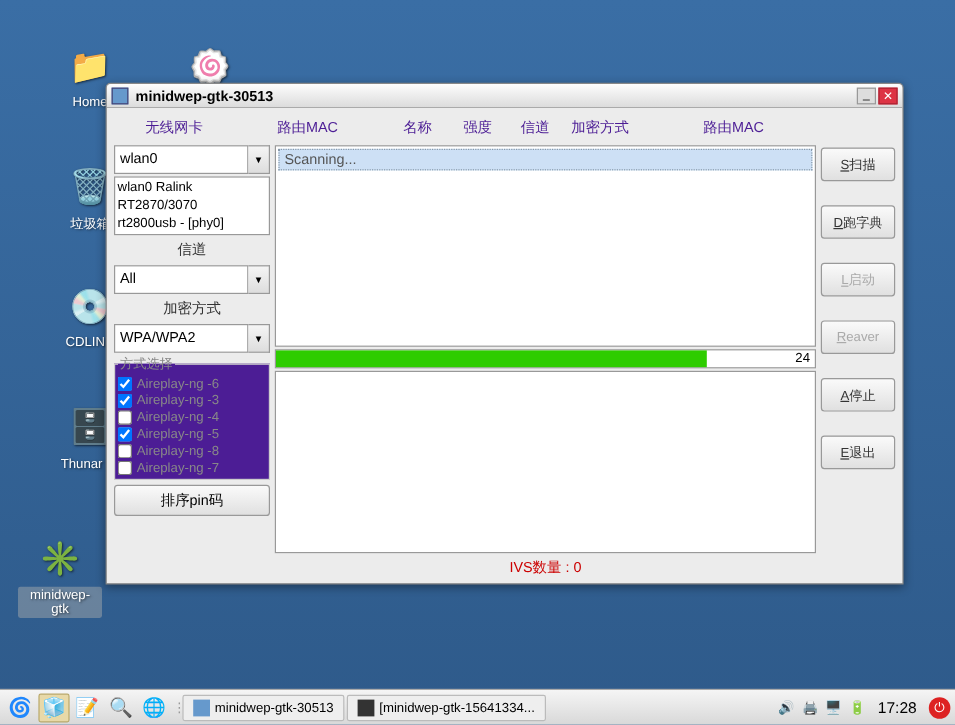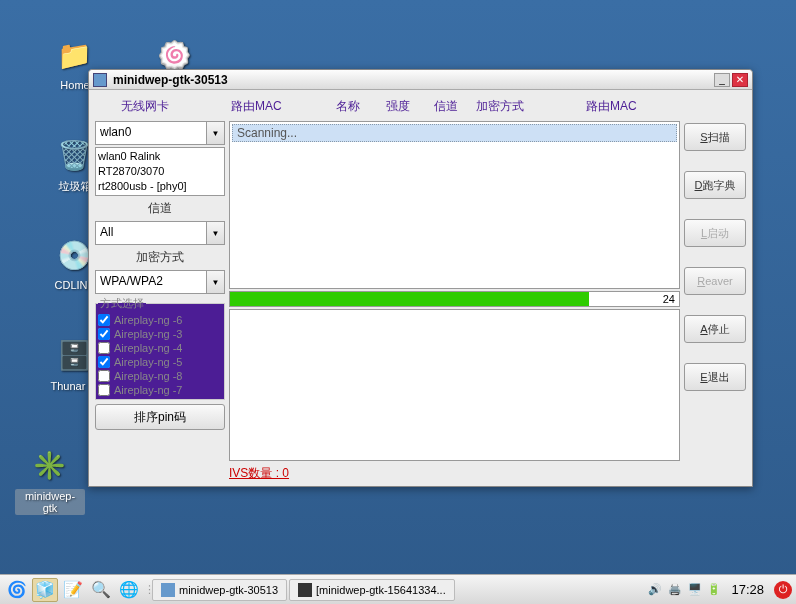--- a/index.html
+++ b/index.html
@@ -35,21 +35,21 @@
 .methods input[type=checkbox] { width: 12px; height: 12px; }
 .btn-sort { margin-top: 2px; height: 26px; background: linear-gradient(#fafafa,#e0e0e0); border: 1px solid #999; border-radius: 3px; font-size: 12px; cursor: pointer; }
 
 .center-panel { flex: 1; display: flex; flex-direction: column; gap: 2px; }
 .scanbox { height: 168px; border: 1px solid #999; background: #fff; font-size: 12px; }
 .scanbox .scanning { background: #cde0f5; border: 1px dotted #89a; margin: 2px; padding: 1px 4px; color: #555; display: inline-block; width: calc(100% - 4px); }
 .progress-wrap { display: flex; align-items: center; border: 1px solid #999; background: #fff; height: 16px; position: relative; }
 .progress-bar { height: 100%; background: #2ecc00; width: 80%; }
 .progress-val { position: absolute; right: 4px; font-size: 11px; }
 .logbox { flex: 1; border: 1px solid #999; background: #fff; min-height: 100px; }
-.ivs { text-align: left; color: #c00; font-size: 12px; padding: 2px 0; text-decoration: underline; }
+.ivs { text-align: center; color: #c00; font-size: 12px; padding: 2px 0; }
 
 .right-panel { width: 62px; display: flex; flex-direction: column; gap: 20px; padding-top: 2px; }
 .rbtn { height: 28px; background: linear-gradient(#fafafa,#e0e0e0); border: 1px solid #999; border-radius: 3px; font-size: 11px; cursor: pointer; color: #333; }
 .rbtn.disabled { color: #aaa; }
 .rbtn u { text-decoration: underline; }
 
 
 .taskbar { position: absolute; left: 0; bottom: 0; width: 100%; height: 30px; background: linear-gradient(#f5f5f5,#d8d8d8); border-top: 1px solid #aaa; display: flex; align-items: center; padding: 0 4px; gap: 2px; font-size: 11px; }
 .taskbar .tbicon { width: 26px; height: 24px; display: flex; align-items: center; justify-content: center; font-size: 16px; border-radius: 2px; }
 .taskbar .tbicon.active { background: #e8d9a8; border: 1px solid #b9a86a; }

